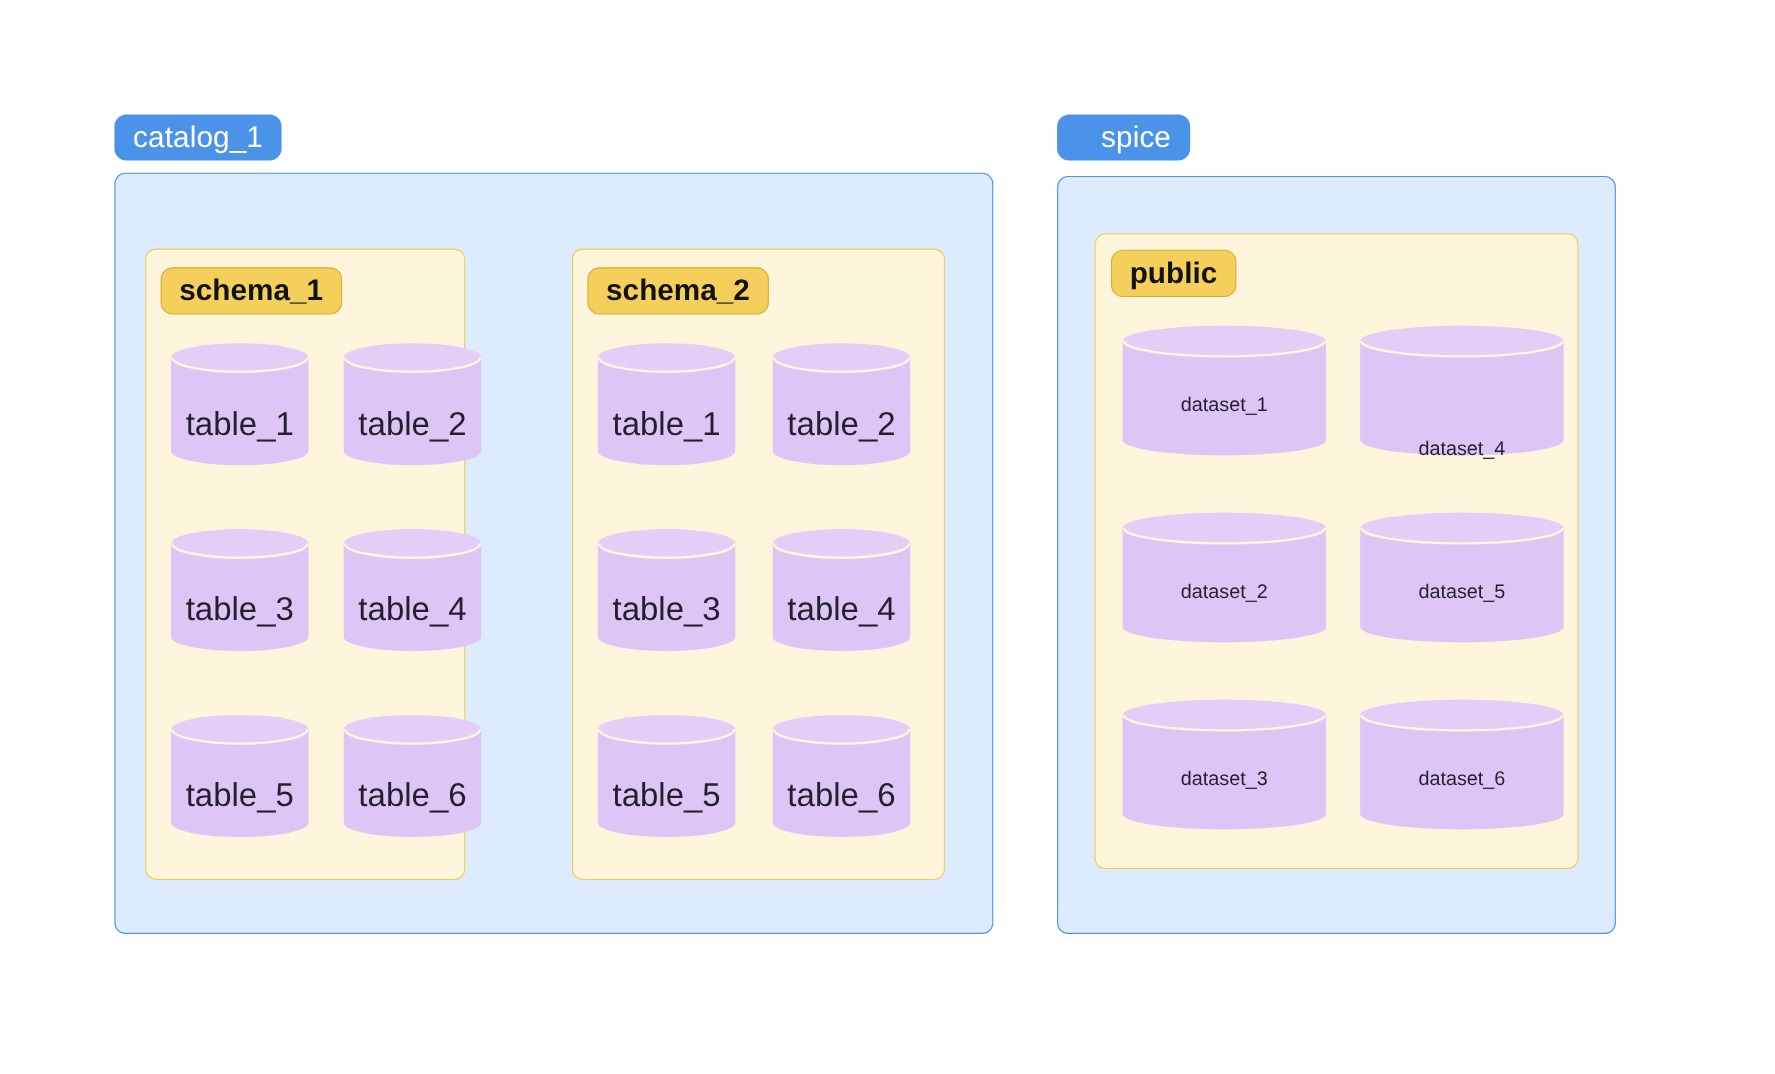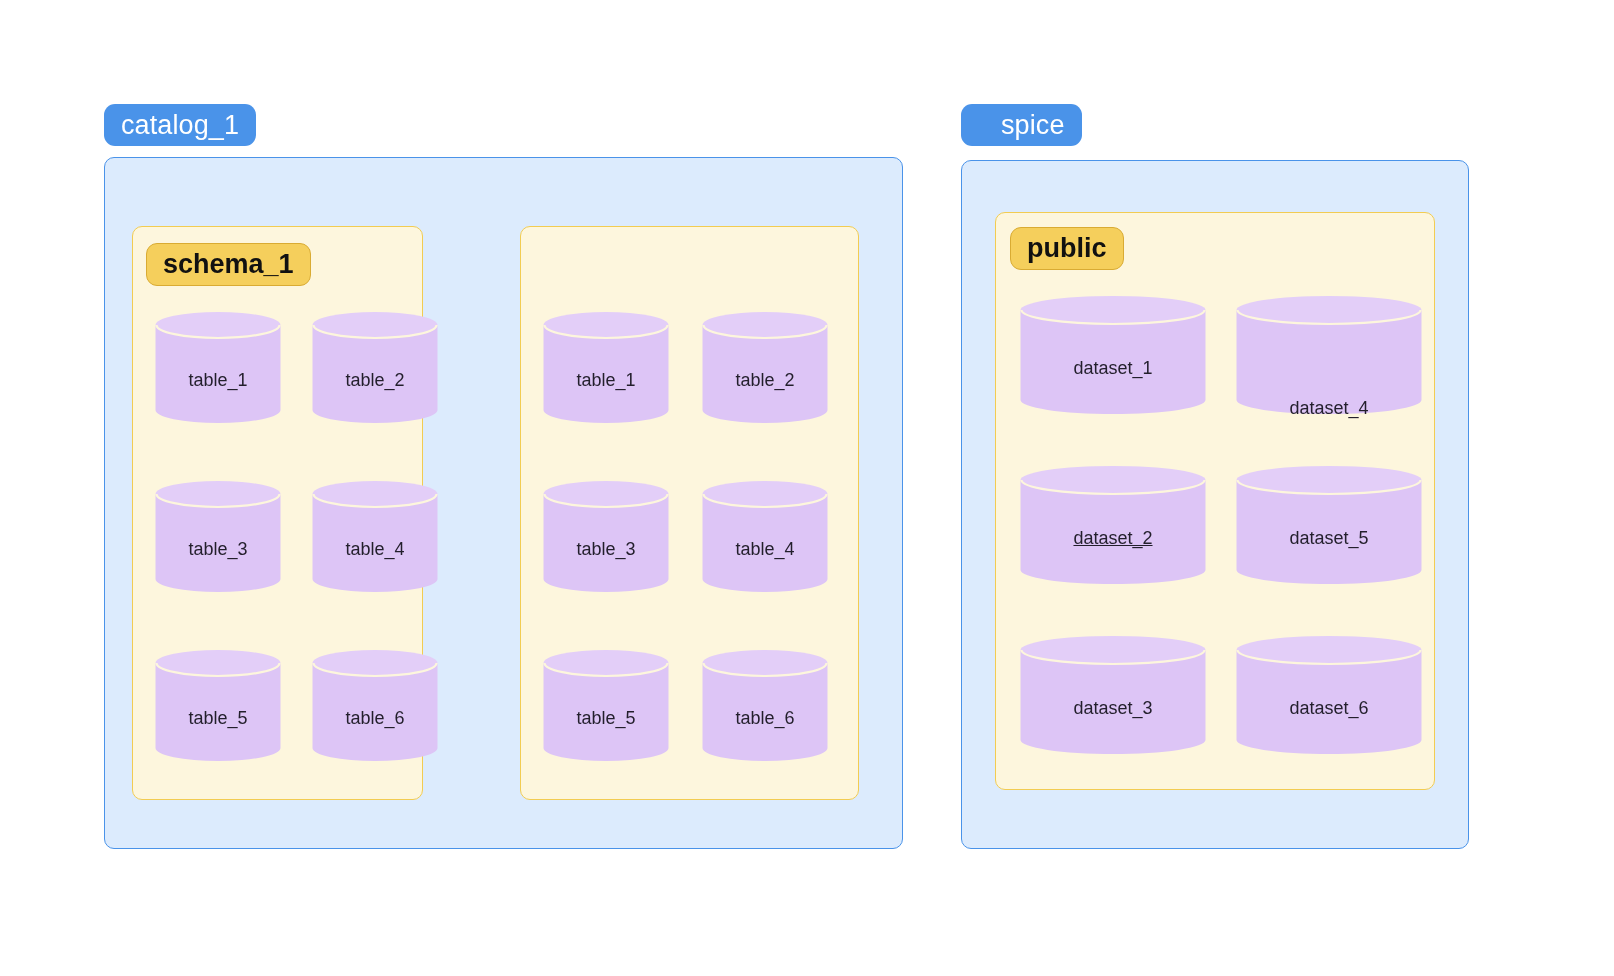--- a/index.html
+++ b/index.html
@@ -96,21 +96,21 @@
     left: 0;
     width: 100%;
     text-align: center;
     color: #231f2c;
     font-size: 25px;
     font-weight: 400;
     line-height: 1;
     white-space: nowrap;
     pointer-events: none;
   }
-  .cyl.table .cyl-label { font-size: 18px; }
+  .cyl.table .cyl-label { font-size: 30px; }
   .cyl.dataset .cyl-label { font-size: 18px; }
 </style>
 </head>
 <body>
 
 <div id="canvas">
     <div class="group-badge" style="left: 104px; top: 104px; min-width: 149px; height: 42px;">catalog_1</div>
     <div class="group-panel" style="left: 104px; top: 157px; width: 799px; height: 692px;"></div>
     <div class="schema-panel" style="left: 132px; top: 226px; width: 291px; height: 574px;">
       <div class="schema-badge" style="left: 13px; top: 16px; min-width: 152px; height: 43px;">schema_1</div>
@@ -169,20 +169,21 @@
           <svg class="cyl-svg" viewBox="0 0 126 113" preserveAspectRatio="none">
             <path d="M 0.5,14 L 0.5,99 A 62.5,13 0 0 0 125.5,99 L 125.5,14 A 62.5,13 0 0 1 0.5,14 Z" fill="#ddc5f6"></path>
             <ellipse cx="63" cy="14" rx="62.5" ry="13" fill="#e3cef8"></ellipse>
             <path d="M 1.5,14 A 61.5,13 0 0 0 124.5,14" fill="none" stroke="#fdf6dd" stroke-width="2.2"></path>
           </svg>
         </div>
         <div class="cyl-label" style="top: 60px;">table_6</div>
       </div>
     </div>
     <div class="schema-panel" style="left: 520px; top: 226px; width: 339px; height: 574px;">
+      <div class="schema-badge" style="left: 13px; top: 16px; min-width: 155px; height: 43px;">schema_2</div>
       <div class="cyl table" style="left: 22px; top: 84px; width: 126px; height: 113px;">
         <div style="position: absolute; left: 0px; top: 0px; width: 100%; height: 100%;">
           <svg class="cyl-svg" viewBox="0 0 126 113" preserveAspectRatio="none">
             <path d="M 0.5,14 L 0.5,99 A 62.5,13 0 0 0 125.5,99 L 125.5,14 A 62.5,13 0 0 1 0.5,14 Z" fill="#ddc5f6"></path>
             <ellipse cx="63" cy="14" rx="62.5" ry="13" fill="#e3cef8"></ellipse>
             <path d="M 1.5,14 A 61.5,13 0 0 0 124.5,14" fill="none" stroke="#fdf6dd" stroke-width="2.2"></path>
           </svg>
         </div>
         <div class="cyl-label" style="top: 60px;">table_1</div>
       </div>
@@ -262,21 +263,21 @@
         <div class="cyl-label" style="top: 64px; margin-top: 40px;">dataset_4</div>
       </div>
       <div class="cyl dataset" style="left: 24px; top: 252px; width: 186px; height: 120px;">
         <div style="position: absolute; left: 0px; top: 0px; width: 100%; height: 100%;">
           <svg class="cyl-svg" viewBox="0 0 186 120" preserveAspectRatio="none">
             <path d="M 0.5,15 L 0.5,105 A 92.5,14 0 0 0 185.5,105 L 185.5,15 A 92.5,14 0 0 1 0.5,15 Z" fill="#ddc5f6"></path>
             <ellipse cx="93" cy="15" rx="92.5" ry="14" fill="#e3cef8"></ellipse>
             <path d="M 1.5,15 A 91.5,14 0 0 0 184.5,15" fill="none" stroke="#fdf6dd" stroke-width="2.2"></path>
           </svg>
         </div>
-        <div class="cyl-label" style="top: 64px; text-decoration: underline;">dataset_2</div>
+        <div class="cyl-label" style="top: 64px;">dataset_2</div>
       </div>
       <div class="cyl dataset" style="left: 240px; top: 252px; width: 186px; height: 120px;">
         <div style="position: absolute; left: 0px; top: 0px; width: 100%; height: 100%;">
           <svg class="cyl-svg" viewBox="0 0 186 120" preserveAspectRatio="none">
             <path d="M 0.5,15 L 0.5,105 A 92.5,14 0 0 0 185.5,105 L 185.5,15 A 92.5,14 0 0 1 0.5,15 Z" fill="#ddc5f6"></path>
             <ellipse cx="93" cy="15" rx="92.5" ry="14" fill="#e3cef8"></ellipse>
             <path d="M 1.5,15 A 91.5,14 0 0 0 184.5,15" fill="none" stroke="#fdf6dd" stroke-width="2.2"></path>
           </svg>
         </div>
         <div class="cyl-label" style="top: 64px;">dataset_5</div>

